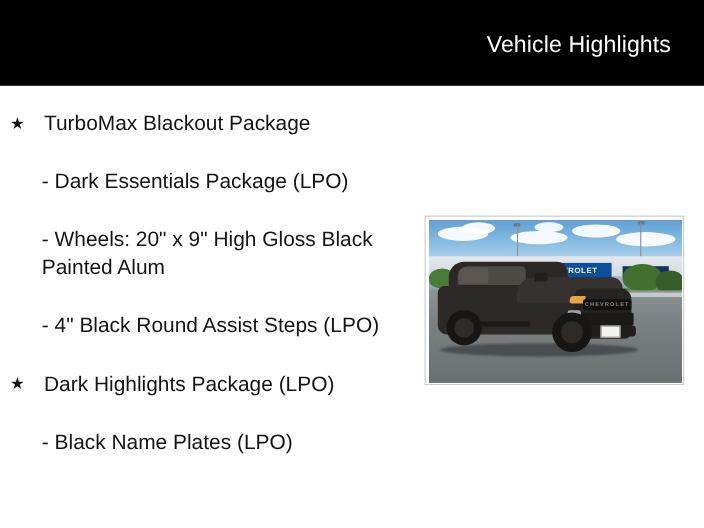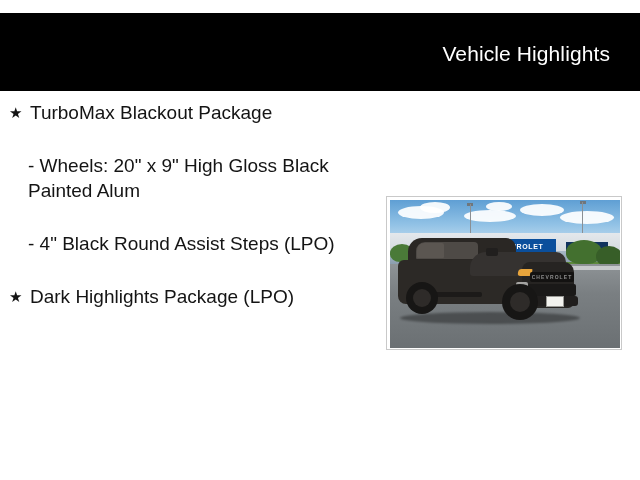--- a/index.html
+++ b/index.html
@@ -12,21 +12,21 @@
     height: 480px;
     overflow: hidden;
     font-family: "Liberation Sans", sans-serif;
     -webkit-font-smoothing: antialiased;
   }
 
   
   .header-bar {
     position: absolute;
     left: 0;
-    top: 13px;
+    top: 0;
     width: 640px;
     height: 78px;
     background: #000000;
   }
   .header-title {
     position: absolute;
     right: 30px;
     top: 29px;
     color: #ffffff;
     font-size: 21px;
@@ -70,20 +70,21 @@
     position: absolute;
     left: 9px;
     top: 0;
     font-size: 15px;
     line-height: 25px;
     color: #141414;
   }
   .hl-text {
     display: block;
     white-space: pre-line;
+    margin-left: 10px;
   }
   .hl-item.level0 { margin-top: 0; }
 
   
   .hl-item.first { margin-top: 22px; }
 
   
   .photo-frame {
     position: absolute;
     left: 386px;
@@ -379,29 +380,35 @@
 </div>
 
 <div class="content">
 
   <ul class="highlight-list" id="highlight-list">
       <li class="hl-item level0 first">
         <span class="hl-bullet">★</span>
         <span class="hl-text">TurboMax Blackout Package</span>
       </li>
       <li class="hl-item level1 sub">
+        <span class="hl-text">- Dark Essentials Package (LPO)</span>
+      </li>
+      <li class="hl-item level1 sub">
         <span class="hl-text">- Wheels: 20" x 9" High Gloss Black
 Painted Alum</span>
       </li>
       <li class="hl-item level1 sub">
         <span class="hl-text">- 4" Black Round Assist Steps (LPO)</span>
       </li>
       <li class="hl-item level0">
         <span class="hl-bullet">★</span>
         <span class="hl-text">Dark Highlights Package (LPO)</span>
+      </li>
+      <li class="hl-item level1 sub">
+        <span class="hl-text">- Black Name Plates (LPO)</span>
       </li>
     </ul>
 
   <div class="photo-frame">
     <div class="photo">
 
       <div class="sky">
         <div class="cloud c1"></div>
         <div class="cloud c2"></div>
         <div class="cloud c3"></div>

